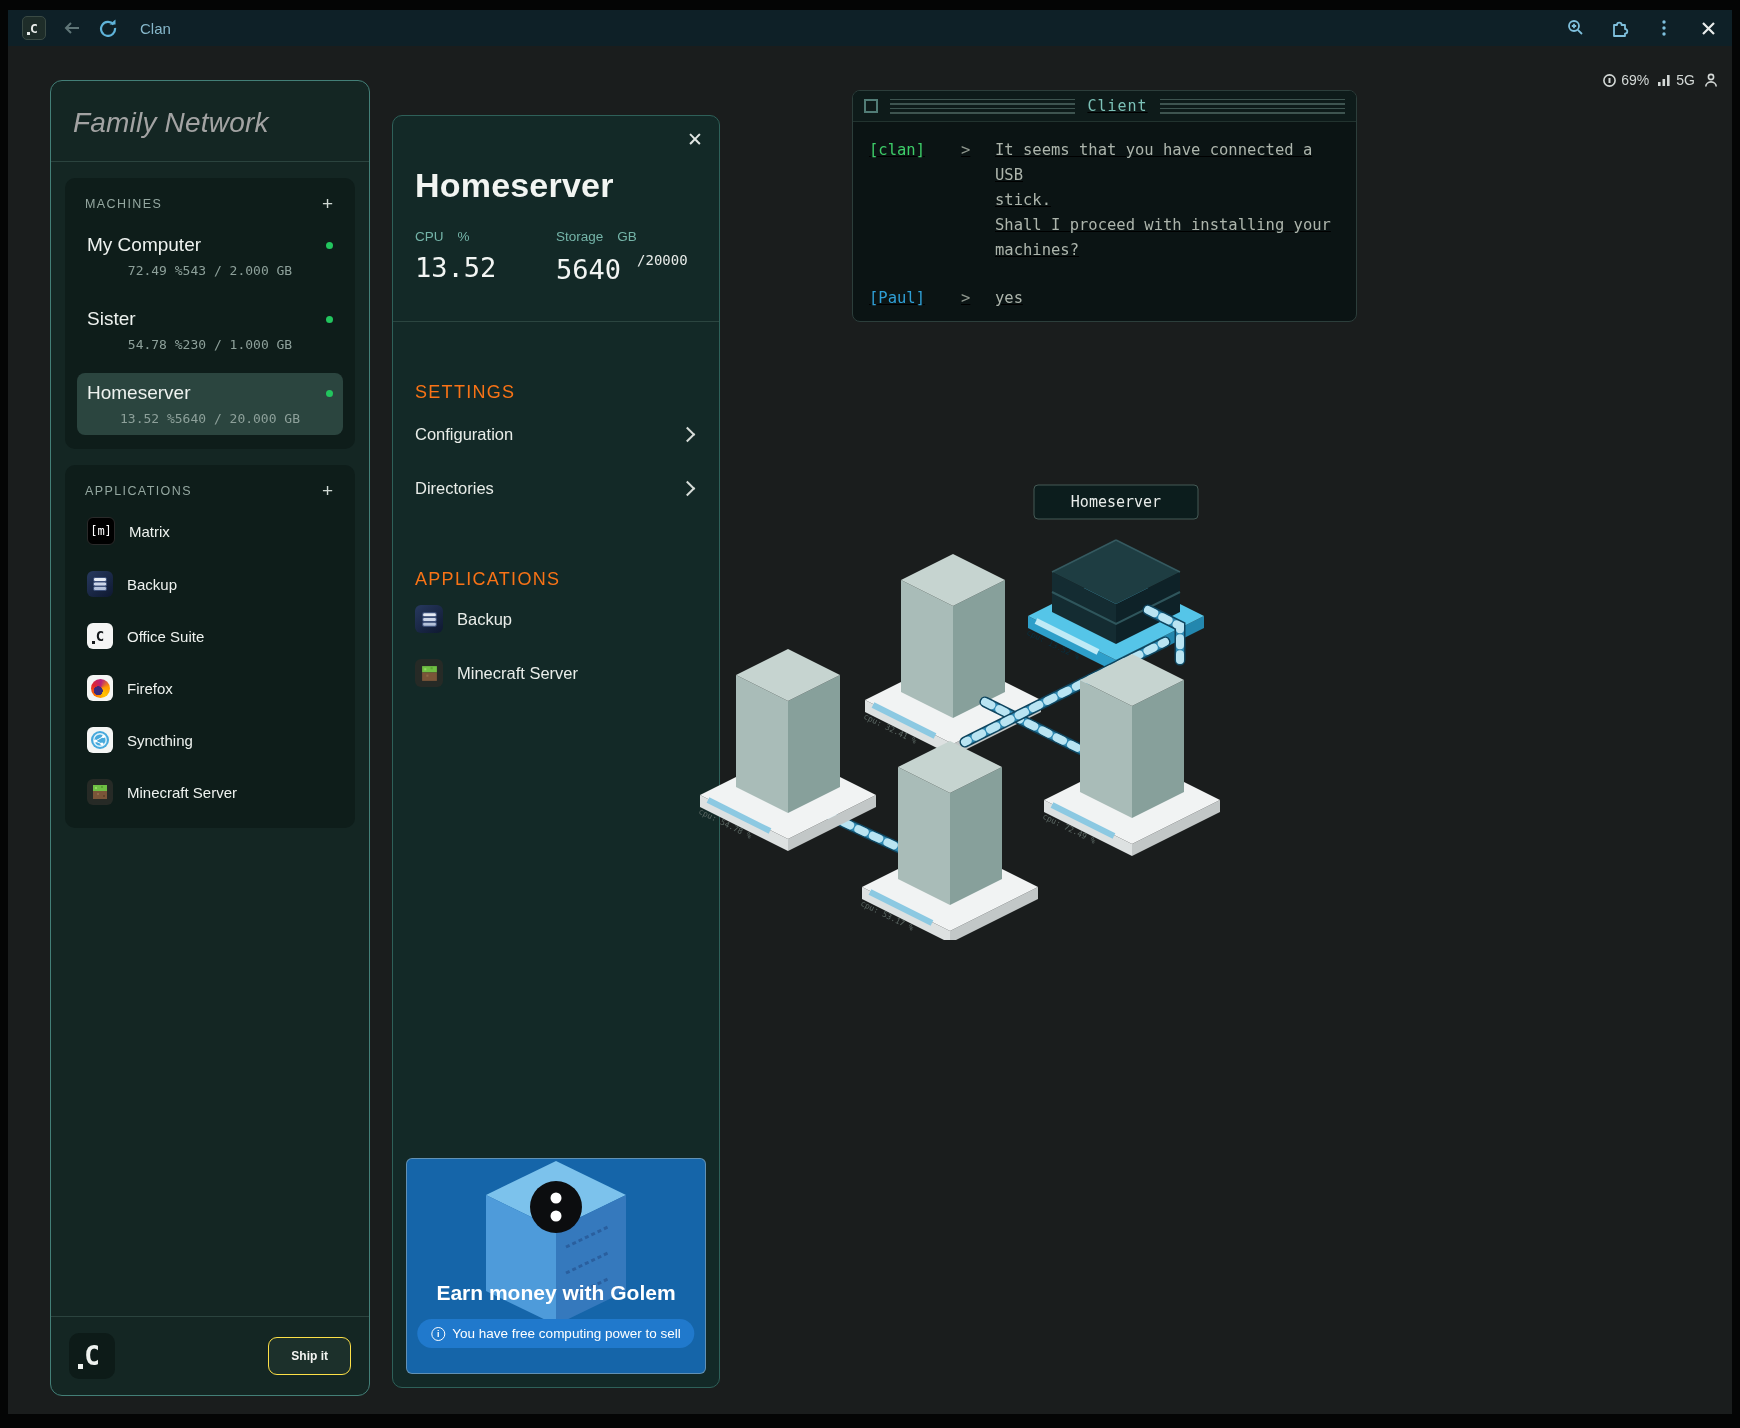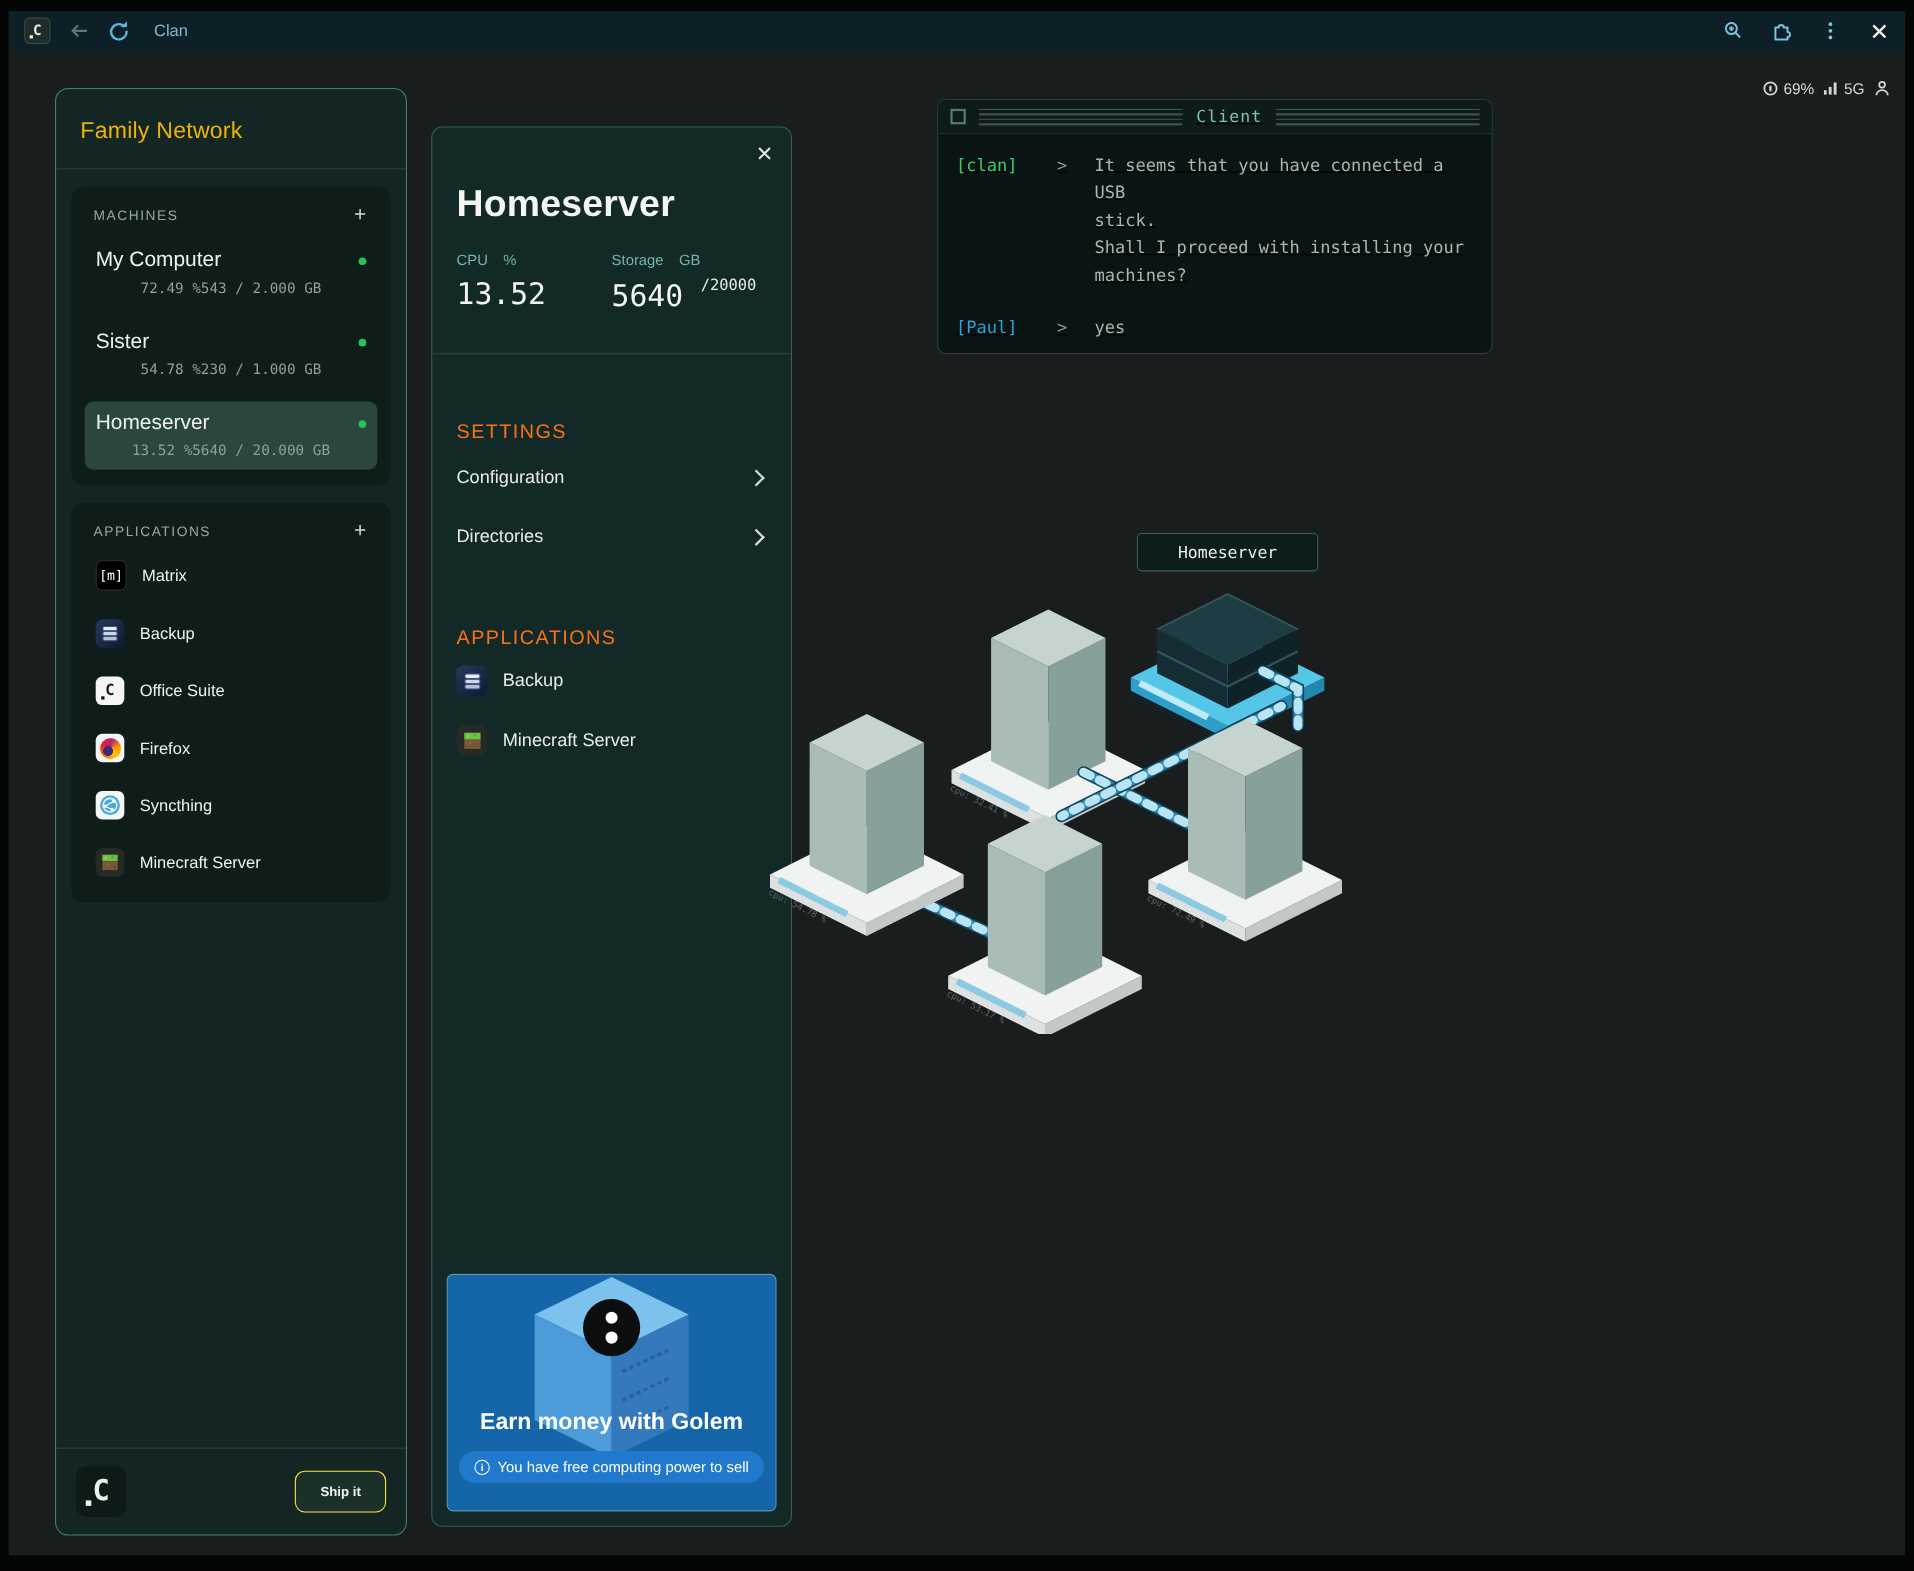--- a/index.html
+++ b/index.html
@@ -22,21 +22,21 @@
 
   
   .statusbar{position:absolute;left:1560px;top:62px;width:150px;display:flex;align-items:center;
              justify-content:flex-end;gap:9px;color:#d3d8d6;font-size:14px;}
   .st-group{display:flex;align-items:center;gap:4px;}
 
   
   .sidebar{position:absolute;left:42px;top:70px;width:320px;height:1316px;background:#142623;
            border:1px solid #437f77;border-radius:12px;box-sizing:border-box;display:flex;flex-direction:column;}
   .sb-header{padding:26px 22px 22px;border-bottom:1px solid #2b433e;}
-  .sb-title{color:#eab308;font-size:21px;letter-spacing:.2px;}
+  .sb-title{color:#a3a3a3;font-size:28px;letter-spacing:.2px;font-style:italic;}
   .sb-card{margin:16px 14px 0;background:#0e1d1a;border-radius:10px;padding:16px 12px 14px;}
   .card-head{display:flex;align-items:center;justify-content:space-between;padding:0 8px;}
   .card-head-label{color:#94a7a0;font-size:12.5px;letter-spacing:1.4px;}
   .plus-btn{color:#cfd8d3;font-size:19px;line-height:1;cursor:default;padding:0 2px;}
   .machine{padding:9px 10px;border-radius:8px;margin-top:12px;}
   .machine.selected{background:#2b453f;}
   .m-row1{display:flex;align-items:center;justify-content:space-between;}
   .m-name{color:#eef2ef;font-size:19px;}
   .dot{width:7px;height:7px;border-radius:50%;background:#22c55e;}
   .m-row2{display:flex;align-items:center;justify-content:center;margin-top:7px;

